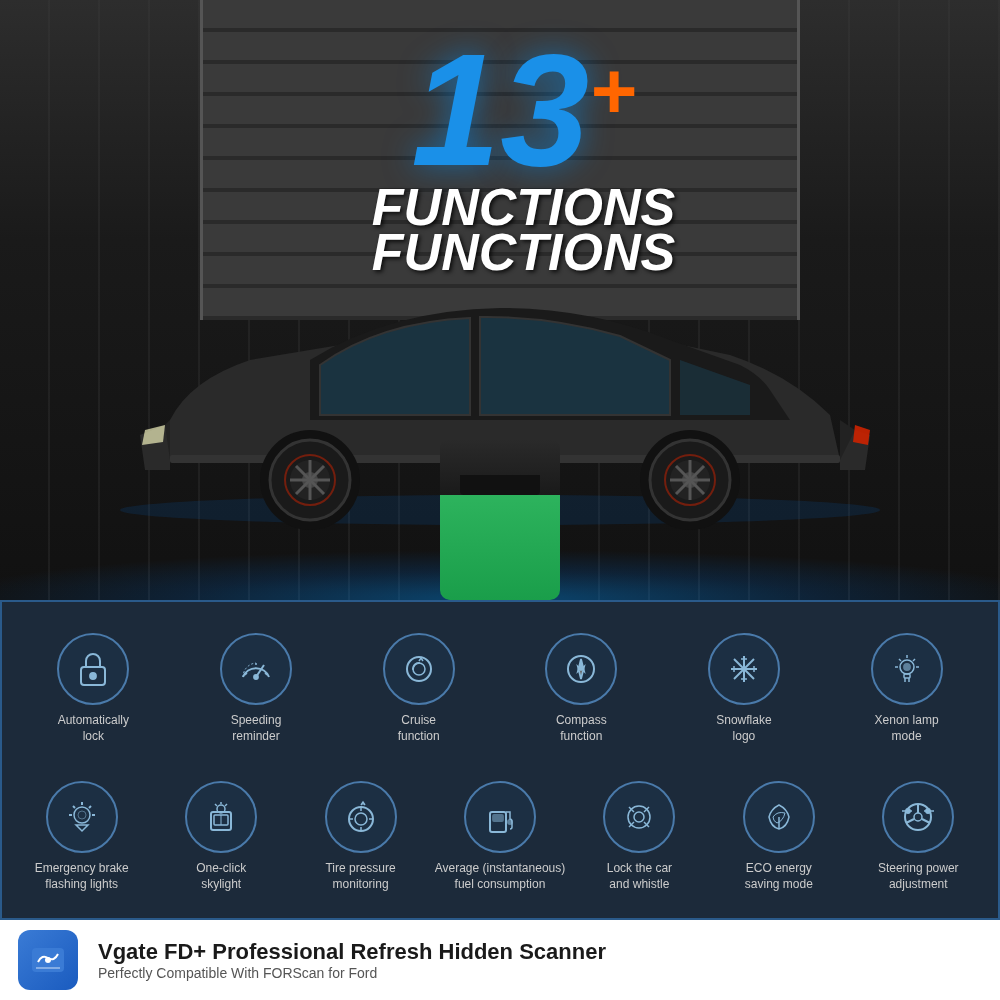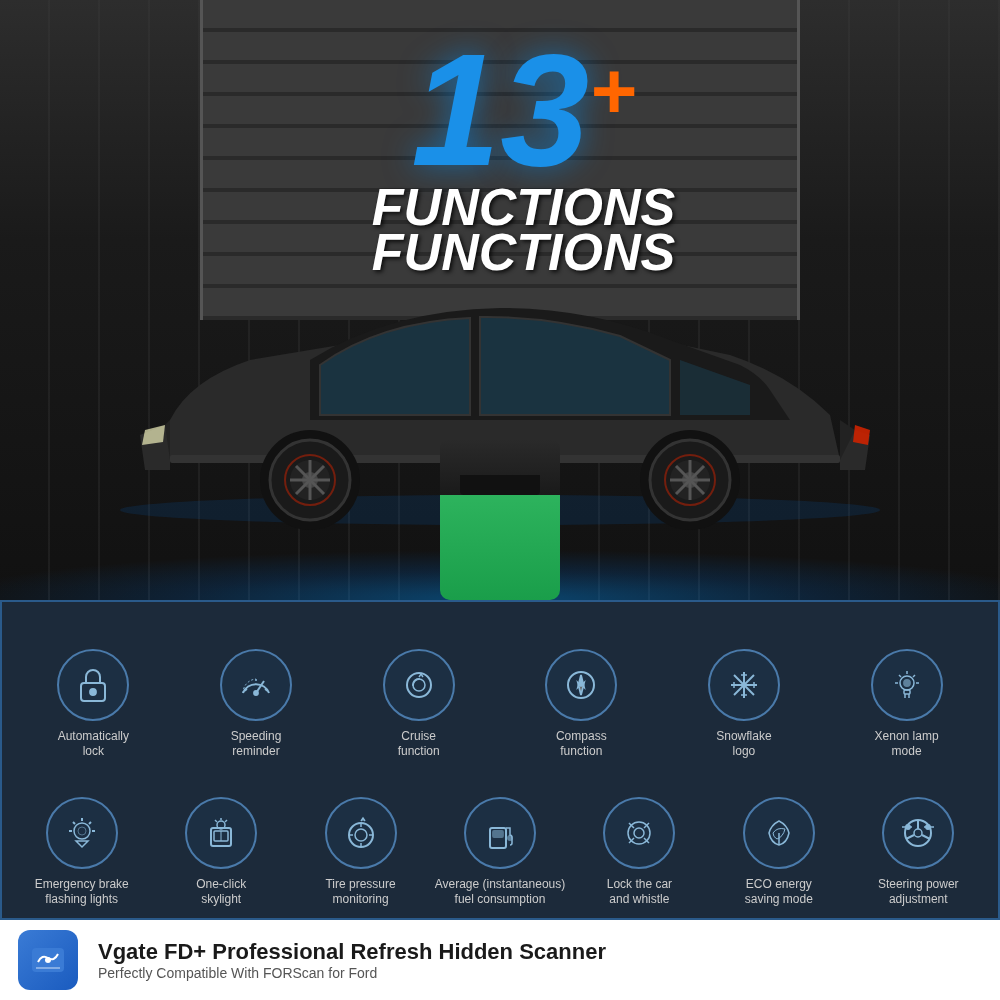--- a/index.html
+++ b/index.html
@@ -178,21 +178,21 @@
       border: 2px solid #2a5a8a;
       display: flex;
       flex-direction: column;
       padding: 15px 10px 10px;
       gap: 5px;
     }
 
     .features-row {
       display: flex;
       justify-content: space-around;
-      align-items: flex-end;
+      align-items: center;
       flex: 1;
     }
 
     .feature-item {
       display: flex;
       flex-direction: column;
       align-items: center;
       width: 140px;
       text-align: center;
       gap: 8px;

